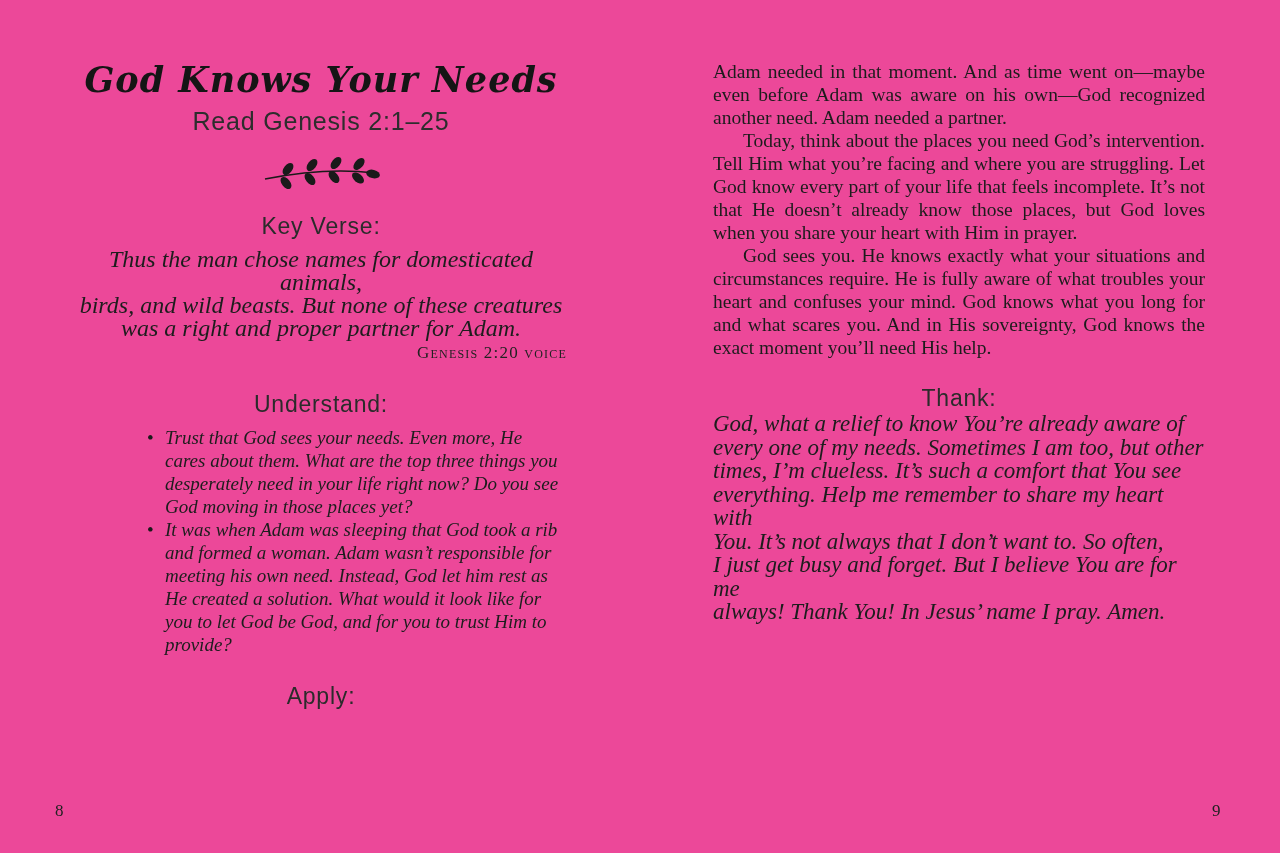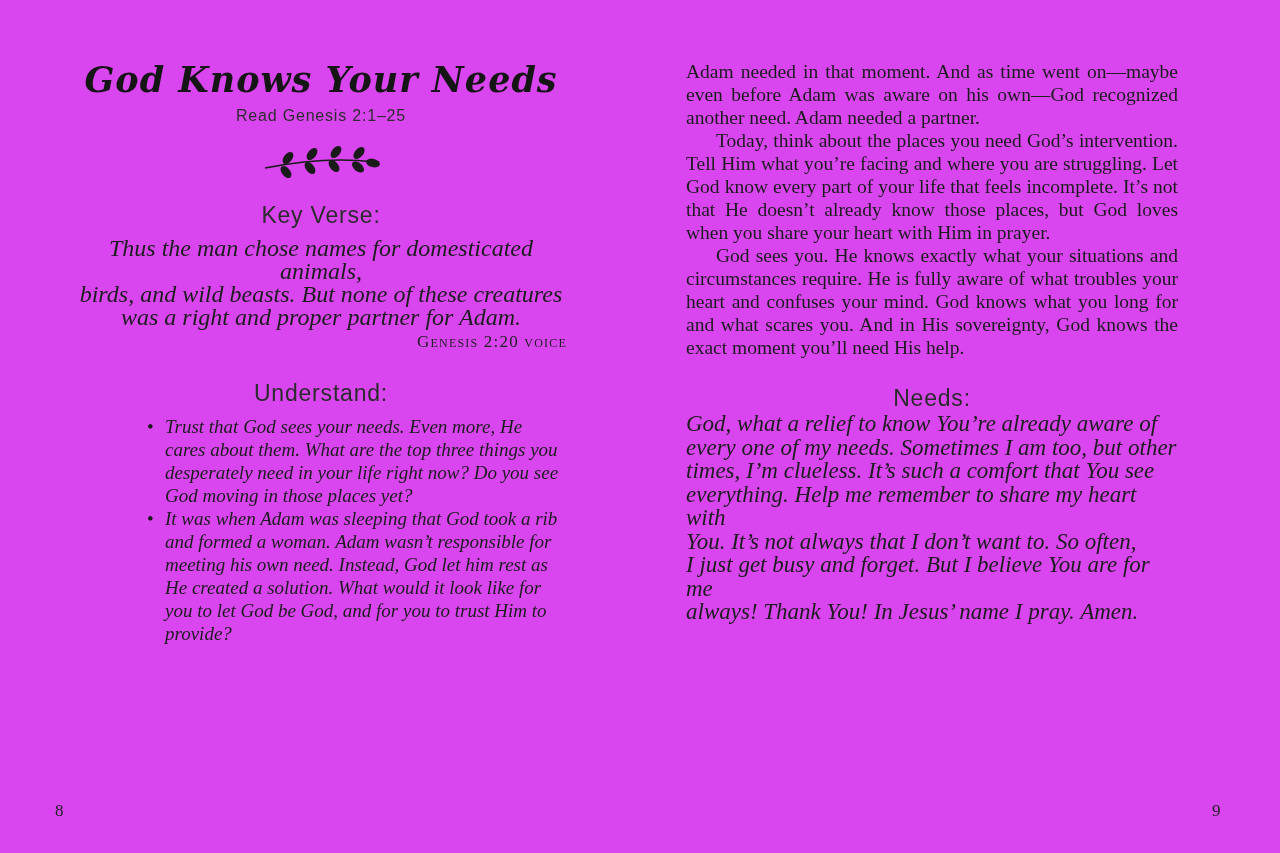--- a/index.html
+++ b/index.html
@@ -1,34 +1,34 @@
 <!DOCTYPE html>
 <html><head>
 <meta charset="utf-8">
 <style>
   * { margin: 0; padding: 0; box-sizing: border-box; }
   html, body { width: 1280px; height: 853px; background: #ffffff; overflow: hidden; }
   body { font-family: "Liberation Serif", serif; color: #1f1f1f; }
 
-  .spread { position: relative; width: 1280px; height: 853px; background: #d946ef; }
+  .spread { position: relative; width: 1280px; height: 853px; background: #ec4899; }
 
   .page-col { position: absolute; top: 55px; }
   .left-col  { left: 75px;  width: 492px; }
-  .right-col { left: 686px; width: 492px; top: 52px; padding-top: 8px; }
+  .right-col { left: 713px; width: 492px; top: 52px; padding-top: 8px; }
 
   .chapter-title {
     font-family: "DejaVu Serif", serif;
     font-style: italic; font-weight: 700;
     font-size: 35px; letter-spacing: 1px;
     text-align: center; color: #151515;
     padding-top: 4px;
   }
   .subtitle {
     font-family: "Liberation Sans", sans-serif;
-    font-weight: 400; font-size: 16px; letter-spacing: 0.8px;
+    font-weight: 400; font-size: 25px; letter-spacing: 0.8px;
     text-align: center; color: #2d2d2d; margin-top: 7px;
   }
   .ornament-wrap { text-align: center; margin-top: 16px; height: 37px; }
 
   .section-heading {
     font-family: "Liberation Sans", sans-serif;
     font-weight: 400; font-size: 23px; letter-spacing: 0.8px;
     text-align: center; color: #2b2b2b;
   }
   .h-keyverse   { margin-top: 24px; }
@@ -117,29 +117,30 @@
 
     <div class="verse-ref">Genesis 2:20 voice</div>
 
     <div class="section-heading h-understand">Understand:</div>
 
     <ul class="bullet-list">
       <li>Trust that God sees your needs. Even more, He cares about them. What are the top three things you desperately need in your life right now? Do you see God moving in those places yet?</li>
       <li>It was when Adam was sleeping that God took a rib and formed a woman. Adam wasn’t responsible for meeting his own need. Instead, God let him rest as He created a solution. What would it look like for you to let God be God, and for you to trust Him to provide?</li>
     </ul>
 
+    <div class="section-heading h-apply">Apply:</div>
 
   </div>
 
   <div class="page-col right-col">
     <p class="body-par">Adam needed in that moment. And as time went on—maybe even before Adam was aware on his own—God recognized another need. Adam needed a partner.</p>
     <p class="body-par indent">Today, think about the places you need God’s intervention. Tell Him what you’re facing and where you are struggling. Let God know every part of your life that feels incomplete. It’s not that He doesn’t already know those places, but God loves when you share your heart with Him in prayer.</p>
     <p class="body-par indent">God sees you. He knows exactly what your situations and circumstances require. He is fully aware of what troubles your heart and confuses your mind. God knows what you long for and what scares you. And in His sovereignty, God knows the exact moment you’ll need His help.</p>
 
-    <div class="section-heading h-pray">Needs:</div>
+    <div class="section-heading h-pray">Thank:</div>
 
     <div class="prayer-text">God, what a relief to know You’re already aware of
 every one of my needs. Sometimes I am too, but other
 times, I’m clueless. It’s such a comfort that You see
 everything. Help me remember to share my heart with
 You. It’s not always that I don’t want to. So often,
 I just get busy and forget. But I believe You are for me
 always! Thank You! In Jesus’ name I pray. Amen.</div>
   </div>
 

